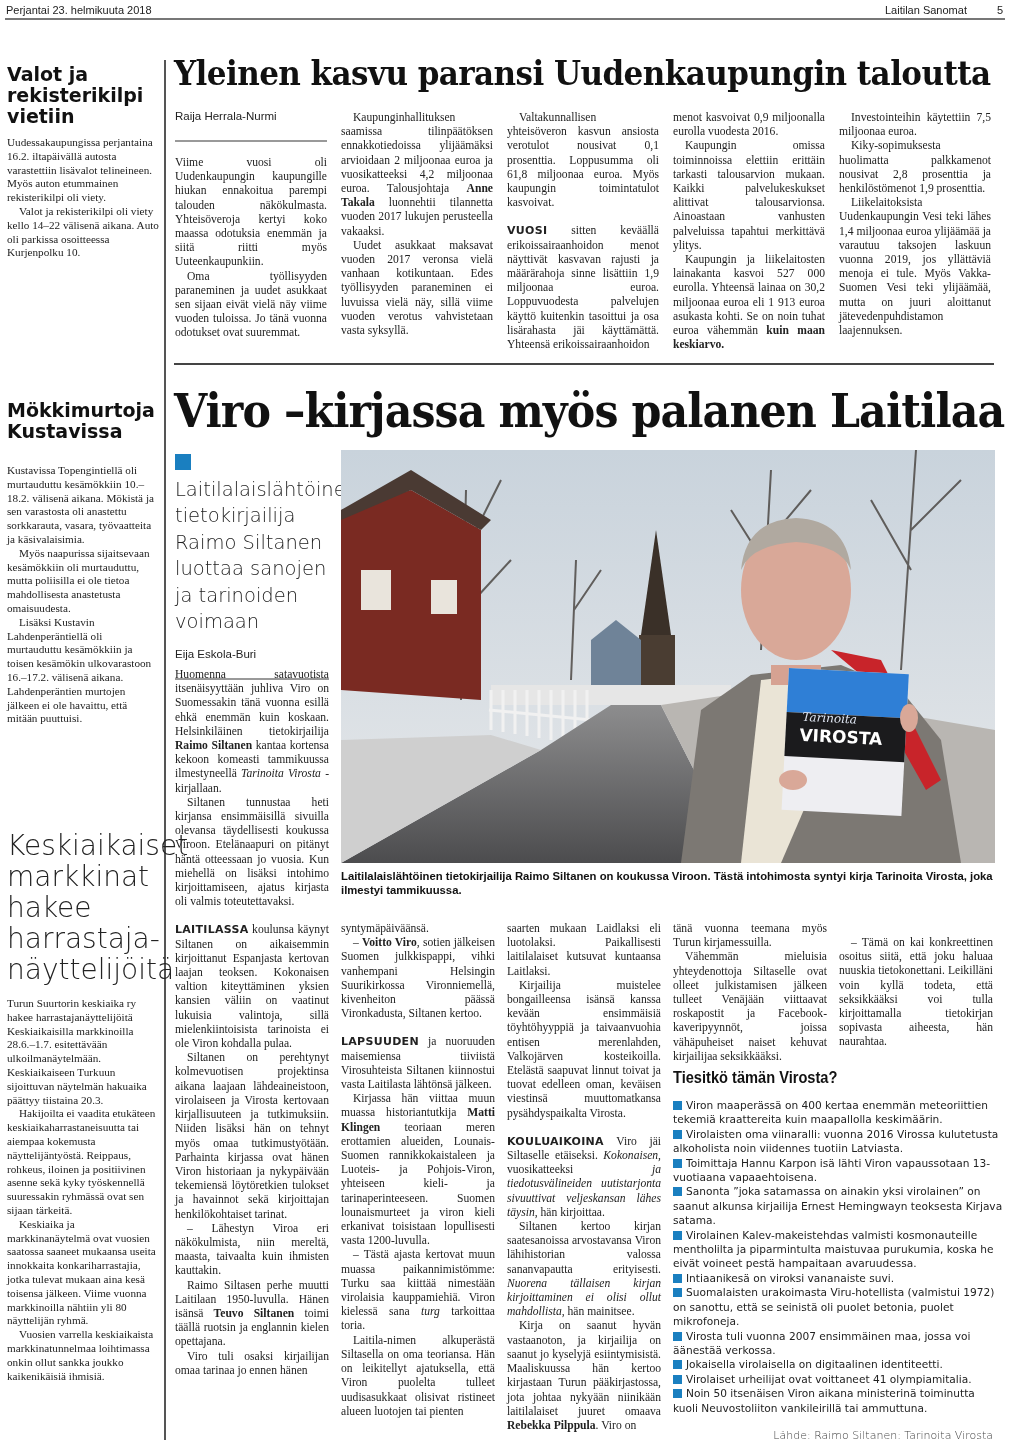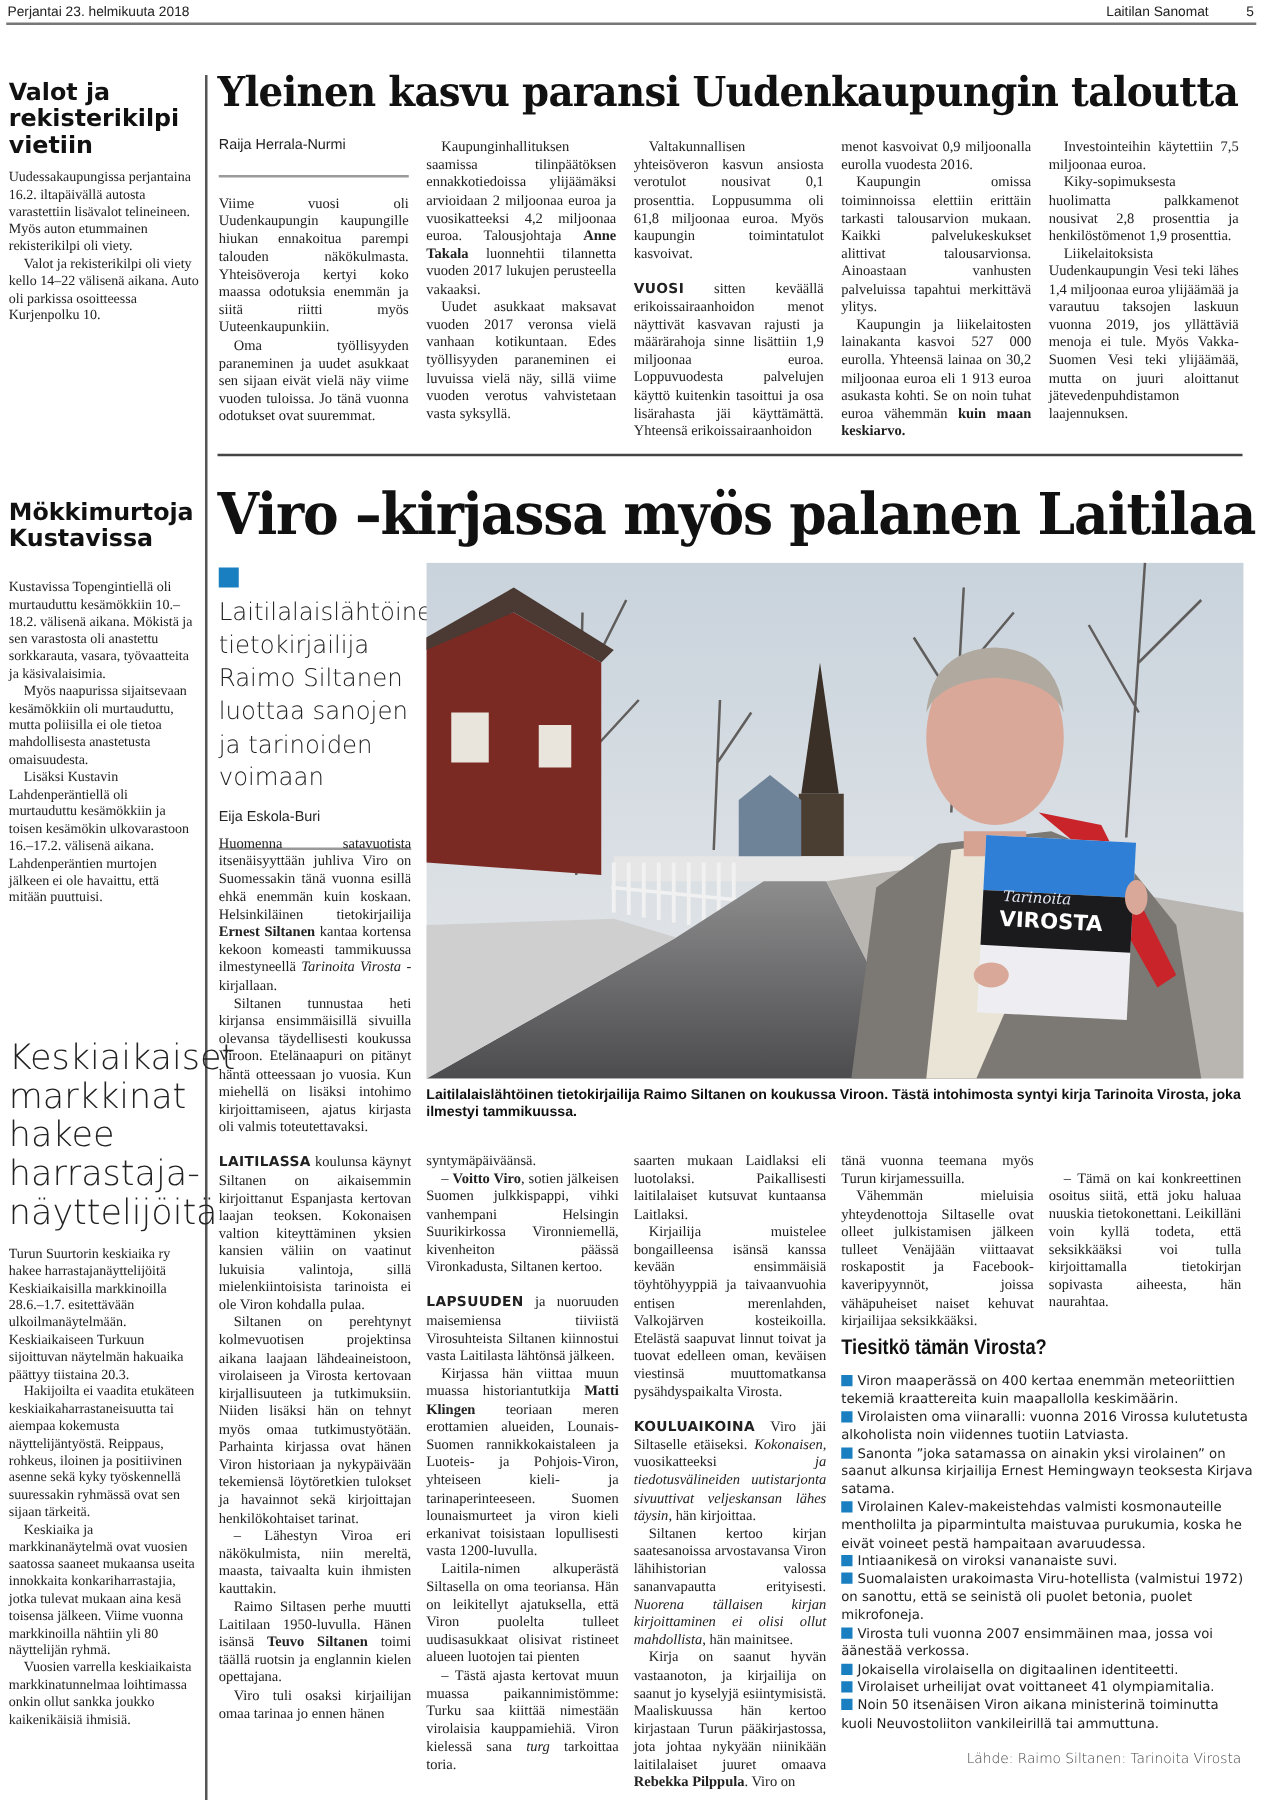--- a/index.html
+++ b/index.html
@@ -100,21 +100,21 @@
 <div class="abs hline" style="left:174px;top:363px;width:820px"></div>
 
 <h1 class="abs h-big" style="left:174px;top:384px;font-size:46px;letter-spacing:-1px;transform:scaleX(.93);transform-origin:left">Viro –kirjassa myös palanen Laitilaa</h1>
 
 <div class="abs" style="left:175px;top:450px;width:154px">
   <div class="h-thin" style="font-size:19.5px;line-height:26.5px"><span class="bullet" style="width:16px;height:16px;vertical-align:-1px;margin-right:6px"></span><span>Laitilalaislähtöinen tietokirjailija Raimo Siltanen luottaa sanojen ja tarinoiden voimaan</span></div>
   <div class="byline" style="margin-top:12px">Eija Eskola-Buri</div>
 </div>
 
 <div class="abs txt" style="left:175px;top:668px;width:154px">
-  <p><span>Huomenna satavuotista itsenäisyyttään juhliva Viro on Suomessakin tänä vuonna esillä ehkä enemmän kuin koskaan. Helsinkiläinen tietokirjailija </span><b>Ernest Siltanen</b><span> kantaa kortensa kekoon komeasti tammikuussa ilmestyneellä </span><i>Tarinoita Virosta</i><span> -kirjallaan.</span></p>
+  <p><span>Huomenna satavuotista itsenäisyyttään juhliva Viro on Suomessakin tänä vuonna esillä ehkä enemmän kuin koskaan. Helsinkiläinen tietokirjailija </span><b>Raimo Siltanen</b><span> kantaa kortensa kekoon komeasti tammikuussa ilmestyneellä </span><i>Tarinoita Virosta</i><span> -kirjallaan.</span></p>
   <p class="ind">Siltanen tunnustaa heti kirjansa ensimmäisillä sivuilla olevansa täydellisesti koukussa Viroon. Etelänaapuri on pitänyt häntä otteessaan jo vuosia. Kun miehellä on lisäksi intohimo kirjoittamiseen, ajatus kirjasta oli valmis toteutettavaksi.</p>
   <p class="gap"><span class="lead">LAITILASSA</span><span> koulunsa käynyt Siltanen on aikaisemmin kirjoittanut Espanjasta kertovan laajan teoksen. Kokonaisen valtion kiteyttäminen yksien kansien väliin on vaatinut lukuisia valintoja, sillä mielenkiintoisista tarinoista ei ole Viron kohdalla pulaa.</span></p>
   <p class="ind">Siltanen on perehtynyt kolmevuotisen projektinsa aikana laajaan lähdeaineistoon, virolaiseen ja Virosta kertovaan kirjallisuuteen ja tutkimuksiin. Niiden lisäksi hän on tehnyt myös omaa tutkimustyötään. Parhainta kirjassa ovat hänen Viron historiaan ja nykypäivään tekemiensä löytöretkien tulokset ja havainnot sekä kirjoittajan henkilökohtaiset tarinat.</p>
   <p class="ind">– Lähestyn Viroa eri näkökulmista, niin mereltä, maasta, taivaalta kuin ihmisten kauttakin.</p>
   <p class="ind"><span>Raimo Siltasen perhe muutti Laitilaan 1950-luvulla. Hänen isänsä </span><b>Teuvo Siltanen</b><span> toimi täällä ruotsin ja englannin kielen opettajana.</span></p>
   <p class="ind">Viro tuli osaksi kirjailijan omaa tarinaa jo ennen hänen</p>
 </div>
 
 <div class="abs" style="left:341px;top:450px;width:654px;height:413px;overflow:hidden">
   <svg width="654" height="413" viewBox="0 0 654 413">
@@ -169,22 +169,22 @@
     <ellipse cx="568" cy="268" rx="9" ry="14" fill="#d9a898"></ellipse>
   </svg>
 </div>
 <div class="abs caption" style="left:341px;top:869px;width:654px">Laitilalaislähtöinen tietokirjailija Raimo Siltanen on koukussa Viroon. Tästä intohimosta syntyi kirja Tarinoita Virosta, joka ilmestyi tammikuussa.</div>
 
 <div class="abs txt" style="left:341px;top:922px;width:154px">
   <p>syntymäpäiväänsä.</p>
   <p class="ind"><span>– </span><b>Voitto Viro</b><span>, sotien jälkeisen Suomen julkkispappi, vihki vanhempani Helsingin Suurikirkossa Vironniemellä, kivenheiton päässä Vironkadusta, Siltanen kertoo.</span></p>
   <p class="gap"><span class="lead">LAPSUUDEN</span><span> ja nuoruuden maisemiensa tiiviistä Virosuhteista Siltanen kiinnostui vasta Laitilasta lähtönsä jälkeen.</span></p>
   <p class="ind"><span>Kirjassa hän viittaa muun muassa historiantutkija </span><b>Matti Klingen</b><span> teoriaan meren erottamien alueiden, Lounais-Suomen rannikkokaistaleen ja Luoteis- ja Pohjois-Viron, yhteiseen kieli- ja tarinaperinteeseen. Suomen lounaismurteet ja viron kieli erkanivat toisistaan lopullisesti vasta 1200-luvulla.</span></p>
+  <p class="ind"><span>– Tästä ajasta kertovat muun muassa paikannimistömme: Turku saa kiittää nimestään virolaisia kauppamiehiä. Viron kielessä sana </span><i>turg</i><span> tarkoittaa toria.</span></p>
   <p class="ind">Laitila-nimen alkuperästä Siltasella on oma teoriansa. Hän on leikitellyt ajatuksella, että Viron puolelta tulleet uudisasukkaat olisivat ristineet alueen luotojen tai pienten</p>
-  <p class="ind"><span>– Tästä ajasta kertovat muun muassa paikannimistömme: Turku saa kiittää nimestään virolaisia kauppamiehiä. Viron kielessä sana </span><i>turg</i><span> tarkoittaa toria.</span></p>
 </div>
 
 <div class="abs txt" style="left:507px;top:922px;width:154px">
   <p>saarten mukaan Laidlaksi eli luotolaksi. Paikallisesti laitilalaiset kutsuvat kuntaansa Laitlaksi.</p>
   <p class="ind">Kirjailija muistelee bongailleensa isänsä kanssa kevään ensimmäisiä töyhtöhyyppiä ja taivaanvuohia entisen merenlahden, Valkojärven kosteikoilla. Etelästä saapuvat linnut toivat ja tuovat edelleen oman, keväisen viestinsä muuttomatkansa pysähdyspaikalta Virosta.</p>
   <p class="gap"><span class="lead">KOULUAIKOINA</span><span> Viro jäi Siltaselle etäiseksi. </span><i>Kokonaisen,</i><span> vuosikatteeksi </span><i>ja tiedotusvälineiden uutistarjonta sivuuttivat veljeskansan lähes täysin</i><span>, hän kirjoittaa.</span></p>
   <p class="ind"><span>Siltanen kertoo kirjan saatesanoissa arvostavansa Viron lähihistorian valossa sananvapautta erityisesti. </span><i>Nuorena tällaisen kirjan kirjoittaminen ei olisi ollut mahdollista</i><span>, hän mainitsee.</span></p>
   <p class="ind"><span>Kirja on saanut hyvän vastaanoton, ja kirjailija on saanut jo kyselyjä esiintymisistä. Maaliskuussa hän kertoo kirjastaan Turun pääkirjastossa, jota johtaa nykyään niinikään laitilalaiset juuret omaava </span><b>Rebekka Pilppula</b><span>. Viro on</span></p>
 </div>
 
@@ -195,20 +195,21 @@
 
 <div class="abs txt" style="left:839px;top:936px;width:154px">
   <p class="ind">– Tämä on kai konkreettinen osoitus siitä, että joku haluaa nuuskia tietokonettani. Leikilläni voin kyllä todeta, että seksikkääksi voi tulla kirjoittamalla tietokirjan sopivasta aiheesta, hän naurahtaa.</p>
 </div>
 
 <div class="abs" style="left:673px;top:1068px;width:330px">
   <h3 class="facts-h">Tiesitkö tämän Virosta?</h3>
   <ul class="facts" style="margin-top:10px" id="facts-list">
       <li><span class="bullet"></span><span>Viron maaperässä on 400 kertaa enemmän meteoriittien tekemiä kraattereita kuin maapallolla keskimäärin.</span></li>
       <li><span class="bullet"></span><span>Virolaisten oma viinaralli: vuonna 2016 Virossa kulutetusta alkoholista noin viidennes tuotiin Latviasta.</span></li>
+      <li><span class="bullet"></span><span>Toimittaja Hannu Karpon isä lähti Viron vapaussotaan 13-vuotiaana vapaaehtoisena.</span></li>
       <li><span class="bullet"></span><span>Sanonta ”joka satamassa on ainakin yksi virolainen” on saanut alkunsa kirjailija Ernest Hemingwayn teoksesta Kirjava satama.</span></li>
       <li><span class="bullet"></span><span>Virolainen Kalev-makeistehdas valmisti kosmonauteille mentholilta ja piparmintulta maistuvaa purukumia, koska he eivät voineet pestä hampaitaan avaruudessa.</span></li>
       <li><span class="bullet"></span><span>Intiaanikesä on viroksi vananaiste suvi.</span></li>
       <li><span class="bullet"></span><span>Suomalaisten urakoimasta Viru-hotellista (valmistui 1972) on sanottu, että se seinistä oli puolet betonia, puolet mikrofoneja.</span></li>
       <li><span class="bullet"></span><span>Virosta tuli vuonna 2007 ensimmäinen maa, jossa voi äänestää verkossa.</span></li>
       <li><span class="bullet"></span><span>Jokaisella virolaisella on digitaalinen identiteetti.</span></li>
       <li><span class="bullet"></span><span>Virolaiset urheilijat ovat voittaneet 41 olympiamitalia.</span></li>
       <li><span class="bullet"></span><span>Noin 50 itsenäisen Viron aikana ministerinä toiminutta kuoli Neuvostoliiton vankileirillä tai ammuttuna.</span></li>
     </ul>
   <div class="source" style="margin-top:14px;text-align:right;padding-right:10px">Lähde: Raimo Siltanen: Tarinoita Virosta</div>

